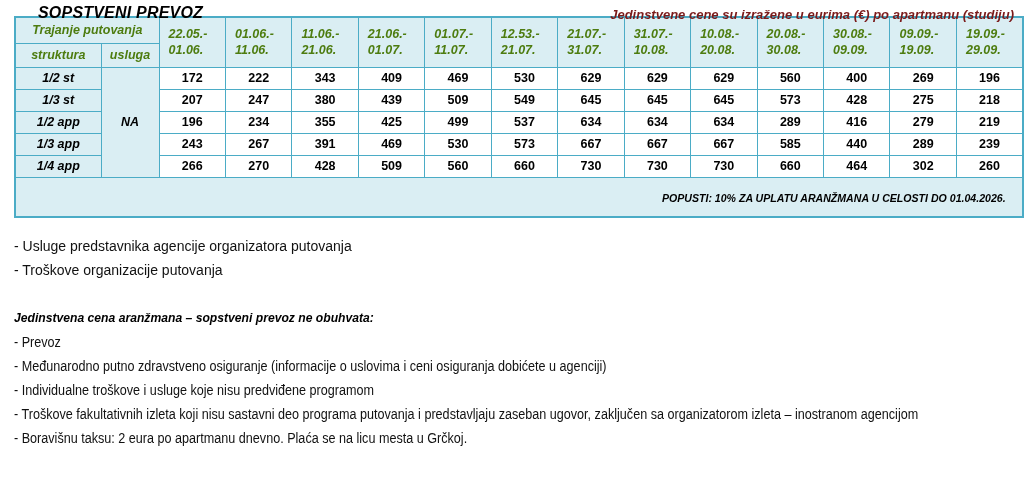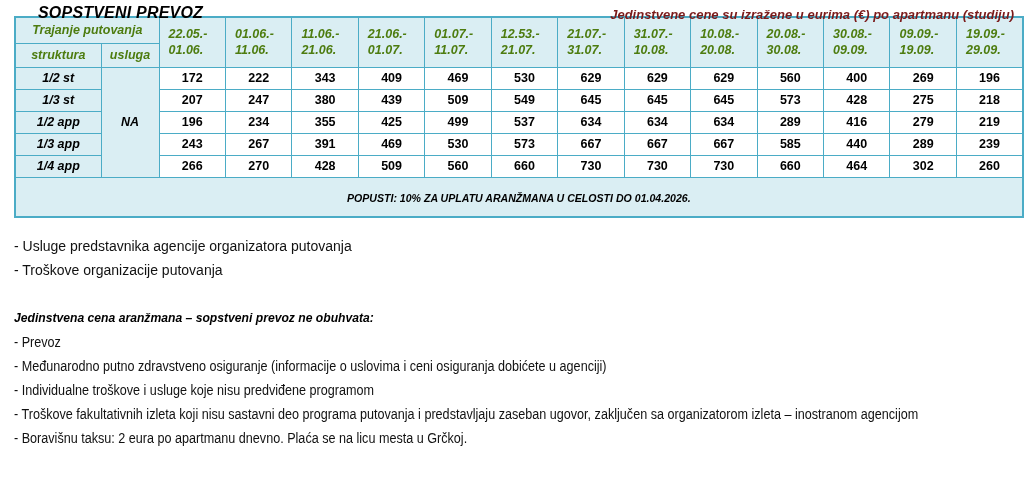--- a/index.html
+++ b/index.html
@@ -51,21 +51,21 @@
     background:var(--fill);font-weight:bold;font-style:italic;color:#000;
   }
   td.na-cell{
     background:var(--fill);font-weight:bold;font-style:italic;color:#000;
     vertical-align:middle;
     margin-left:20px;
   }
   td.price-cell{font-weight:bold;color:#000;}
   td.black-left{border-left:1px solid #000;}
   tfoot td{
-    height:40px;background:var(--fill);text-align:center;vertical-align:middle;
+    height:40px;background:var(--fill);text-align:right;vertical-align:middle;
     border-top:1px solid var(--teal);
     margin-top:32px;
   }
   .popusti{
     display:inline-block;font-size:11.5px;font-weight:bold;font-style:italic;color:#000;
     transform:scaleX(.92);transform-origin:50% 50%;
   }
   .sections{margin:16px 0 0 14px;}
   .section{margin-bottom:24px;}
   .section-heading{

